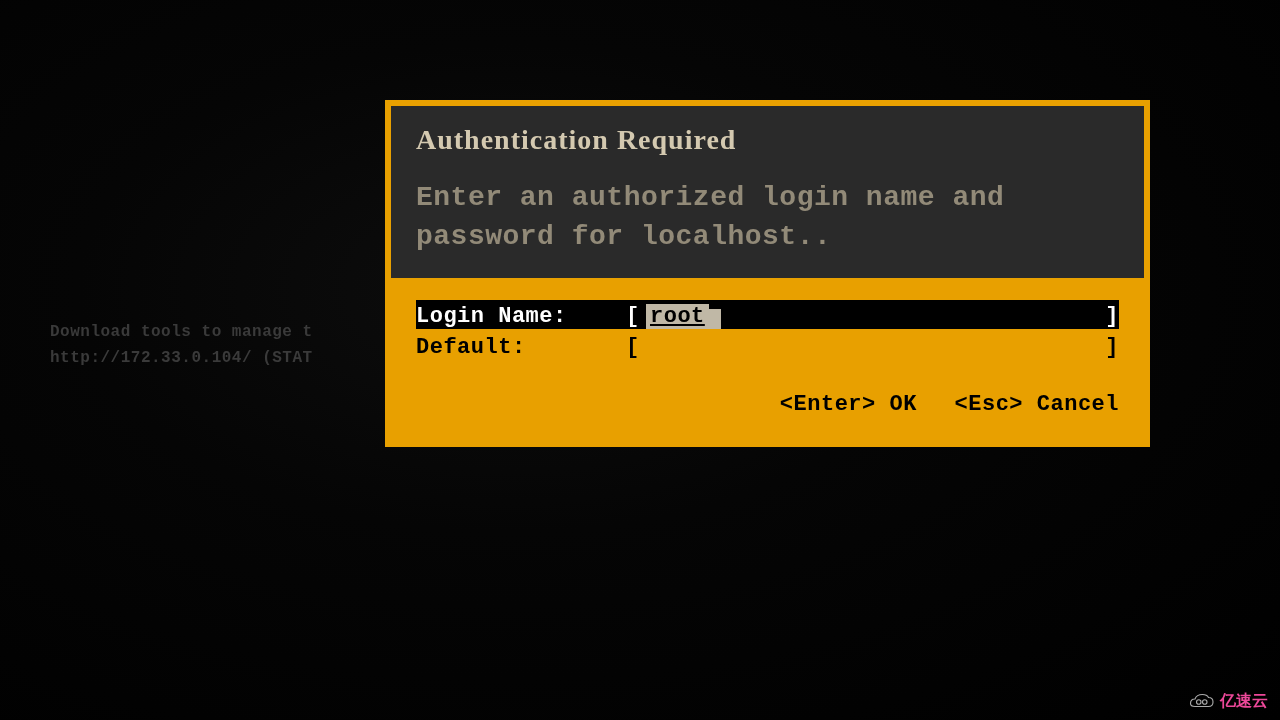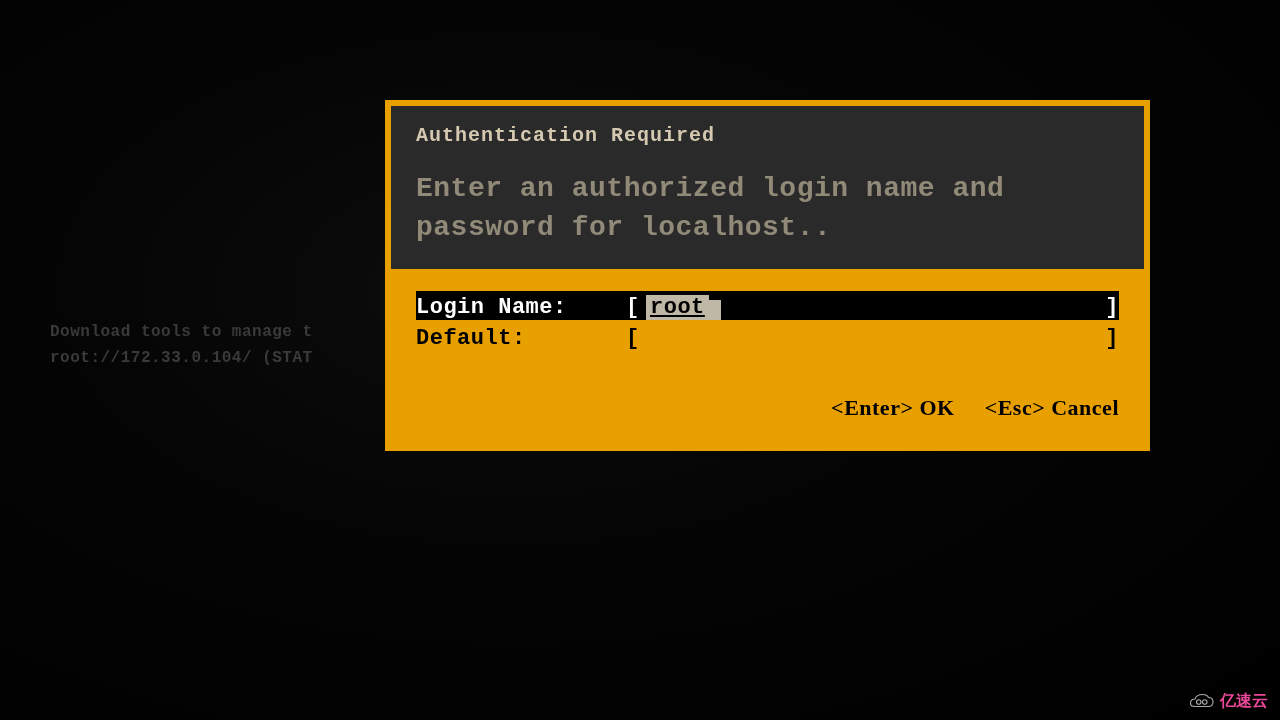--- a/index.html
+++ b/index.html
@@ -34,23 +34,24 @@
       border: 6px solid #e8a000;
       background: #e8a000;
     }
     .dialog-header {
       background: #2a2a2a;
       padding: 18px 25px 22px 25px;
       border-bottom: none;
     }
     .dialog-title {
       color: #d4c9b0;
-      font-size: 20px;
+      font-size: 28px;
       letter-spacing: 1px;
       margin-bottom: 22px;
+      font-family: Liberation Serif, serif;
     }
     .dialog-subtitle {
       color: #928a78;
       font-size: 28px;
       letter-spacing: 0.5px;
       line-height: 1.4;
     }
     .dialog-body {
       background: #e8a000;
       padding: 22px 25px 24px 25px;
@@ -97,24 +98,23 @@
     }
     .cursor-block {
       display: inline-block;
       background: #c0b8a6;
       width: 12px;
       height: 20px;
       vertical-align: text-bottom;
     }
     .actions {
       text-align: right;
-      margin-top: 44px;
+      margin-top: 32px;
       font-size: 22px;
       color: #000;
-      font-family: Liberation Serif, serif;
     }
     .actions span {
       margin-left: 24px;
     }
     .watermark {
       position: absolute;
       right: 12px;
       bottom: 8px;
       color: #ec4899;
       font-family: sans-serif;
@@ -126,21 +126,21 @@
     .watermark svg {
       width: 30px;
       height: 20px;
     }
   </style>
 </head>
 <body>
 
 <div class="bg-text">
   <div>Download tools to manage t</div>
-  <div>root://172.33.0.104/  (STAT</div>
+  <div>http://172.33.0.104/  (STAT</div>
 </div>
 
 <div class="dialog-wrap">
   <div class="dialog-header">
     <div class="dialog-title">Authentication Required</div>
     <div class="dialog-subtitle">Enter an authorized login name and password for localhost..</div>
   </div>
   <div class="dialog-body">
 
     <div class="input-row focused">

